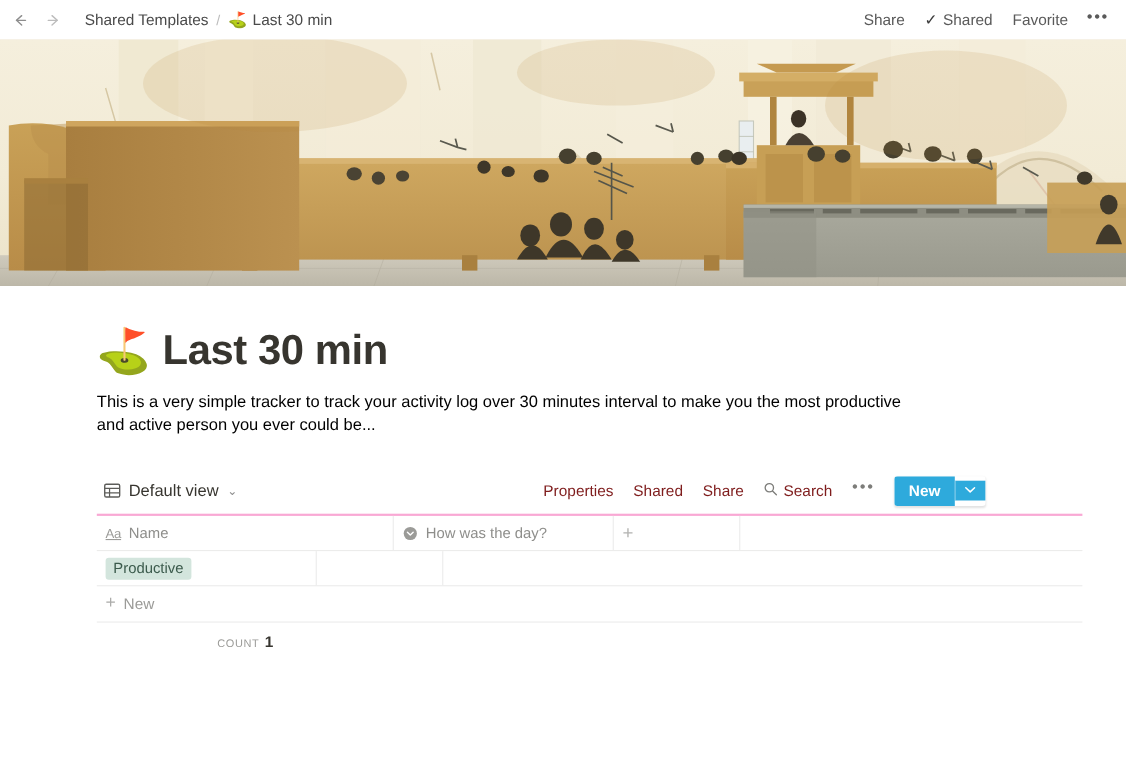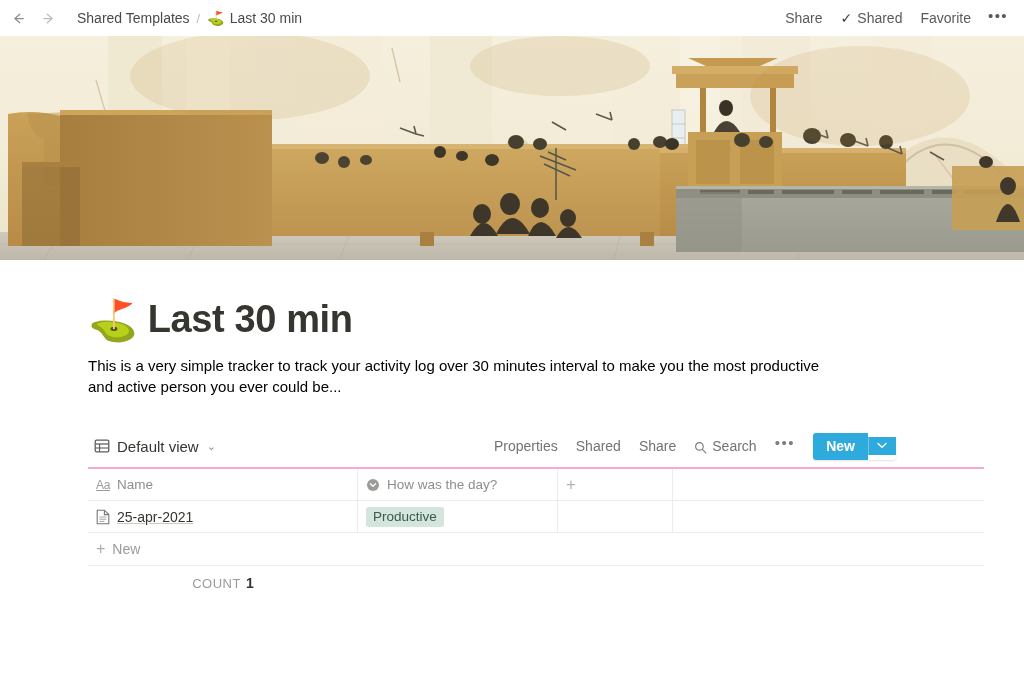--- a/index.html
+++ b/index.html
@@ -128,25 +128,25 @@
     cursor: pointer;
   }
   .view-chevron { color: #8f8f8f; font-size: 11px; margin-left: 1px; }
 
   .db-toolbar-right {
     position: absolute;
     right: 88px;
     display: flex; align-items: center; gap: 2px;
   }
   .db-action {
-    font-size: 14px; color: #737373;
+    font-size: 14px; color: #7f1d1d;
     padding: 4px 8px;
     border-radius: 3px;
     cursor: pointer;
-    display: flex; align-items: flex-end; gap: 5px;
+    display: flex; align-items: flex-start; gap: 5px;
     white-space: nowrap;
   }
   .db-dots {
     color: #7d7d7a;
     padding: 0 8px 6px 8px;
     letter-spacing: 1.6px;
     font-size: 15px;
     cursor: pointer;
     line-height: 6px;
   }
@@ -234,21 +234,21 @@
     height: 34px;
     align-items: center;
   }
   .count-cell {
     width: 270px;
     display: flex; align-items: baseline; justify-content: center;
     gap: 5px;
     cursor: pointer;
   }
   .count-label {
-    font-size: 13px;
+    font-size: 10px;
     letter-spacing: 0.5px;
     color: #9b9b98;
     text-transform: uppercase;
   }
   .count-value { font-size: 14px; color: #37352f; font-weight: bold; }
 
   
   .icn { flex: 0 0 auto; display: inline-flex; align-items: center; }
 </style>
 </head>
@@ -549,34 +549,20 @@
               <path d="M4.4 5.8 7 8.4l2.6-2.6" fill="none" stroke="#ffffff" stroke-width="1.3" stroke-linecap="round" stroke-linejoin="round"></path>
             </svg>
           </span>
           <span>How was the day?</span>
         </div>
         <div class="tcell c-add">+</div>
         <div class="tcell c-rest"></div>
       </div>
 
       <div class="trow">
-        <div class="tcell c-name">
-          <span class="row-title">
-            <span class="icn">
-              <svg width="14" height="16" viewBox="0 0 14 16" fill="none" aria-hidden="true">
-                <path d="M1.2 1.2h7.2l4.4 4.4v9.2H1.2z" stroke="#777673" stroke-width="1.1" fill="#ffffff"></path>
-                <path d="M8.4 1.2v4.4h4.4" stroke="#777673" stroke-width="1.1"></path>
-                <line x1="3.4" y1="8" x2="10.4" y2="8" stroke="#9b9b98" stroke-width="0.9"></line>
-                <line x1="3.4" y1="10.2" x2="10.4" y2="10.2" stroke="#9b9b98" stroke-width="0.9"></line>
-                <line x1="3.4" y1="12.4" x2="8.4" y2="12.4" stroke="#9b9b98" stroke-width="0.9"></line>
-              </svg>
-            </span>
-            <span class="row-title-text">25-apr-2021</span>
-          </span>
-        </div>
         <div class="tcell c-select">
           <span class="tag">Productive</span>
         </div>
         <div class="tcell c-add"></div>
         <div class="tcell c-rest"></div>
       </div>
 
       <div class="new-row">
         <span class="plus-glyph">+</span>
         <span>New</span>

